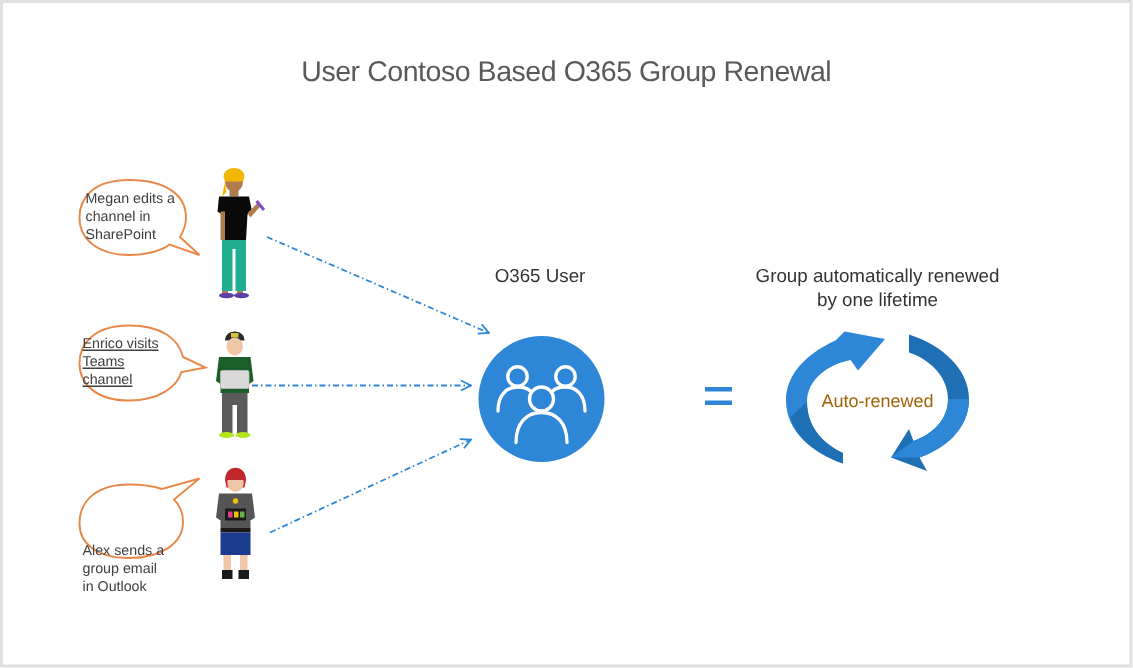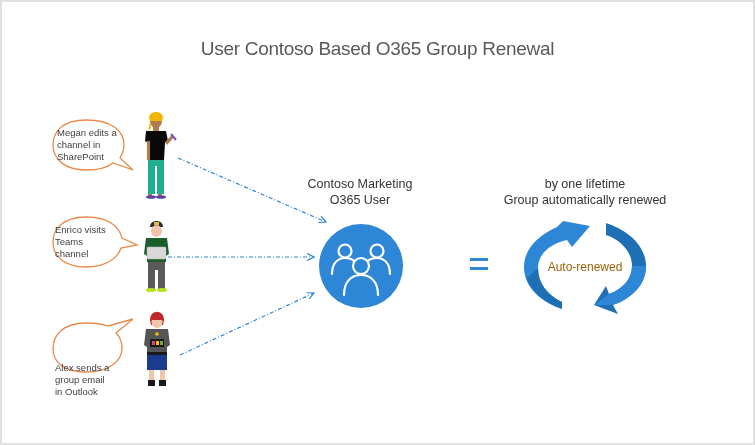--- a/index.html
+++ b/index.html
@@ -130,39 +130,38 @@
     <path d="M606,223 C628,230 646,246 646,266 C646,286 630,299 613,305 L618,314 L594,305 L606,286 L609,294 C623,289 632,279 632,266 C632,252 621,240 606,235 Z" fill="#1f6fb5"></path>
     <path d="M632,266 C632,279 623,289 609,294 L594,305 L613,305 C630,299 646,286 646,266 Z" fill="#2e86d6"></path>
   </g>
 </svg>
 
 <div class="bubble-text" style="left:57px; top:127px; width:64px;">
   <div>Megan edits a</div>
   <div>channel in</div>
   <div>SharePoint</div>
 </div>
-<div class="bubble-text" style="left:55px; top:224px; width:64px;">
+<div class="bubble-text" style="left:55px; top:224px; width:64px;text-decoration:underline;">
   <div>Enrico visits</div>
   <div>Teams</div>
   <div>channel</div>
 </div>
 <div class="bubble-text" style="left:55px; top:330px; width:64px;margin-top:32px;">
   <div>Alex sends a</div>
   <div>group email</div>
   <div>in Outlook</div>
 </div>
 
 <div class="label" style="left:290px; top:176px; width:140px;">
-  <div>Contoso Marketing</div>
   <div>O365 User</div>
 </div>
 
 <div class="equals">
   <span style="top:2px;"></span>
   <span style="top:11px;"></span>
 </div>
 
 <div class="label" style="left:500px; top:176px; width:170px;">
+  <div>Group automatically renewed</div>
   <div>by one lifetime</div>
-  <div>Group automatically renewed</div>
 </div>
 
 <div class="label" style="left:535px; top:259px; width:100px; font-size:12px; color:#a16207;">Auto-renewed</div>
 
 </body></html>

